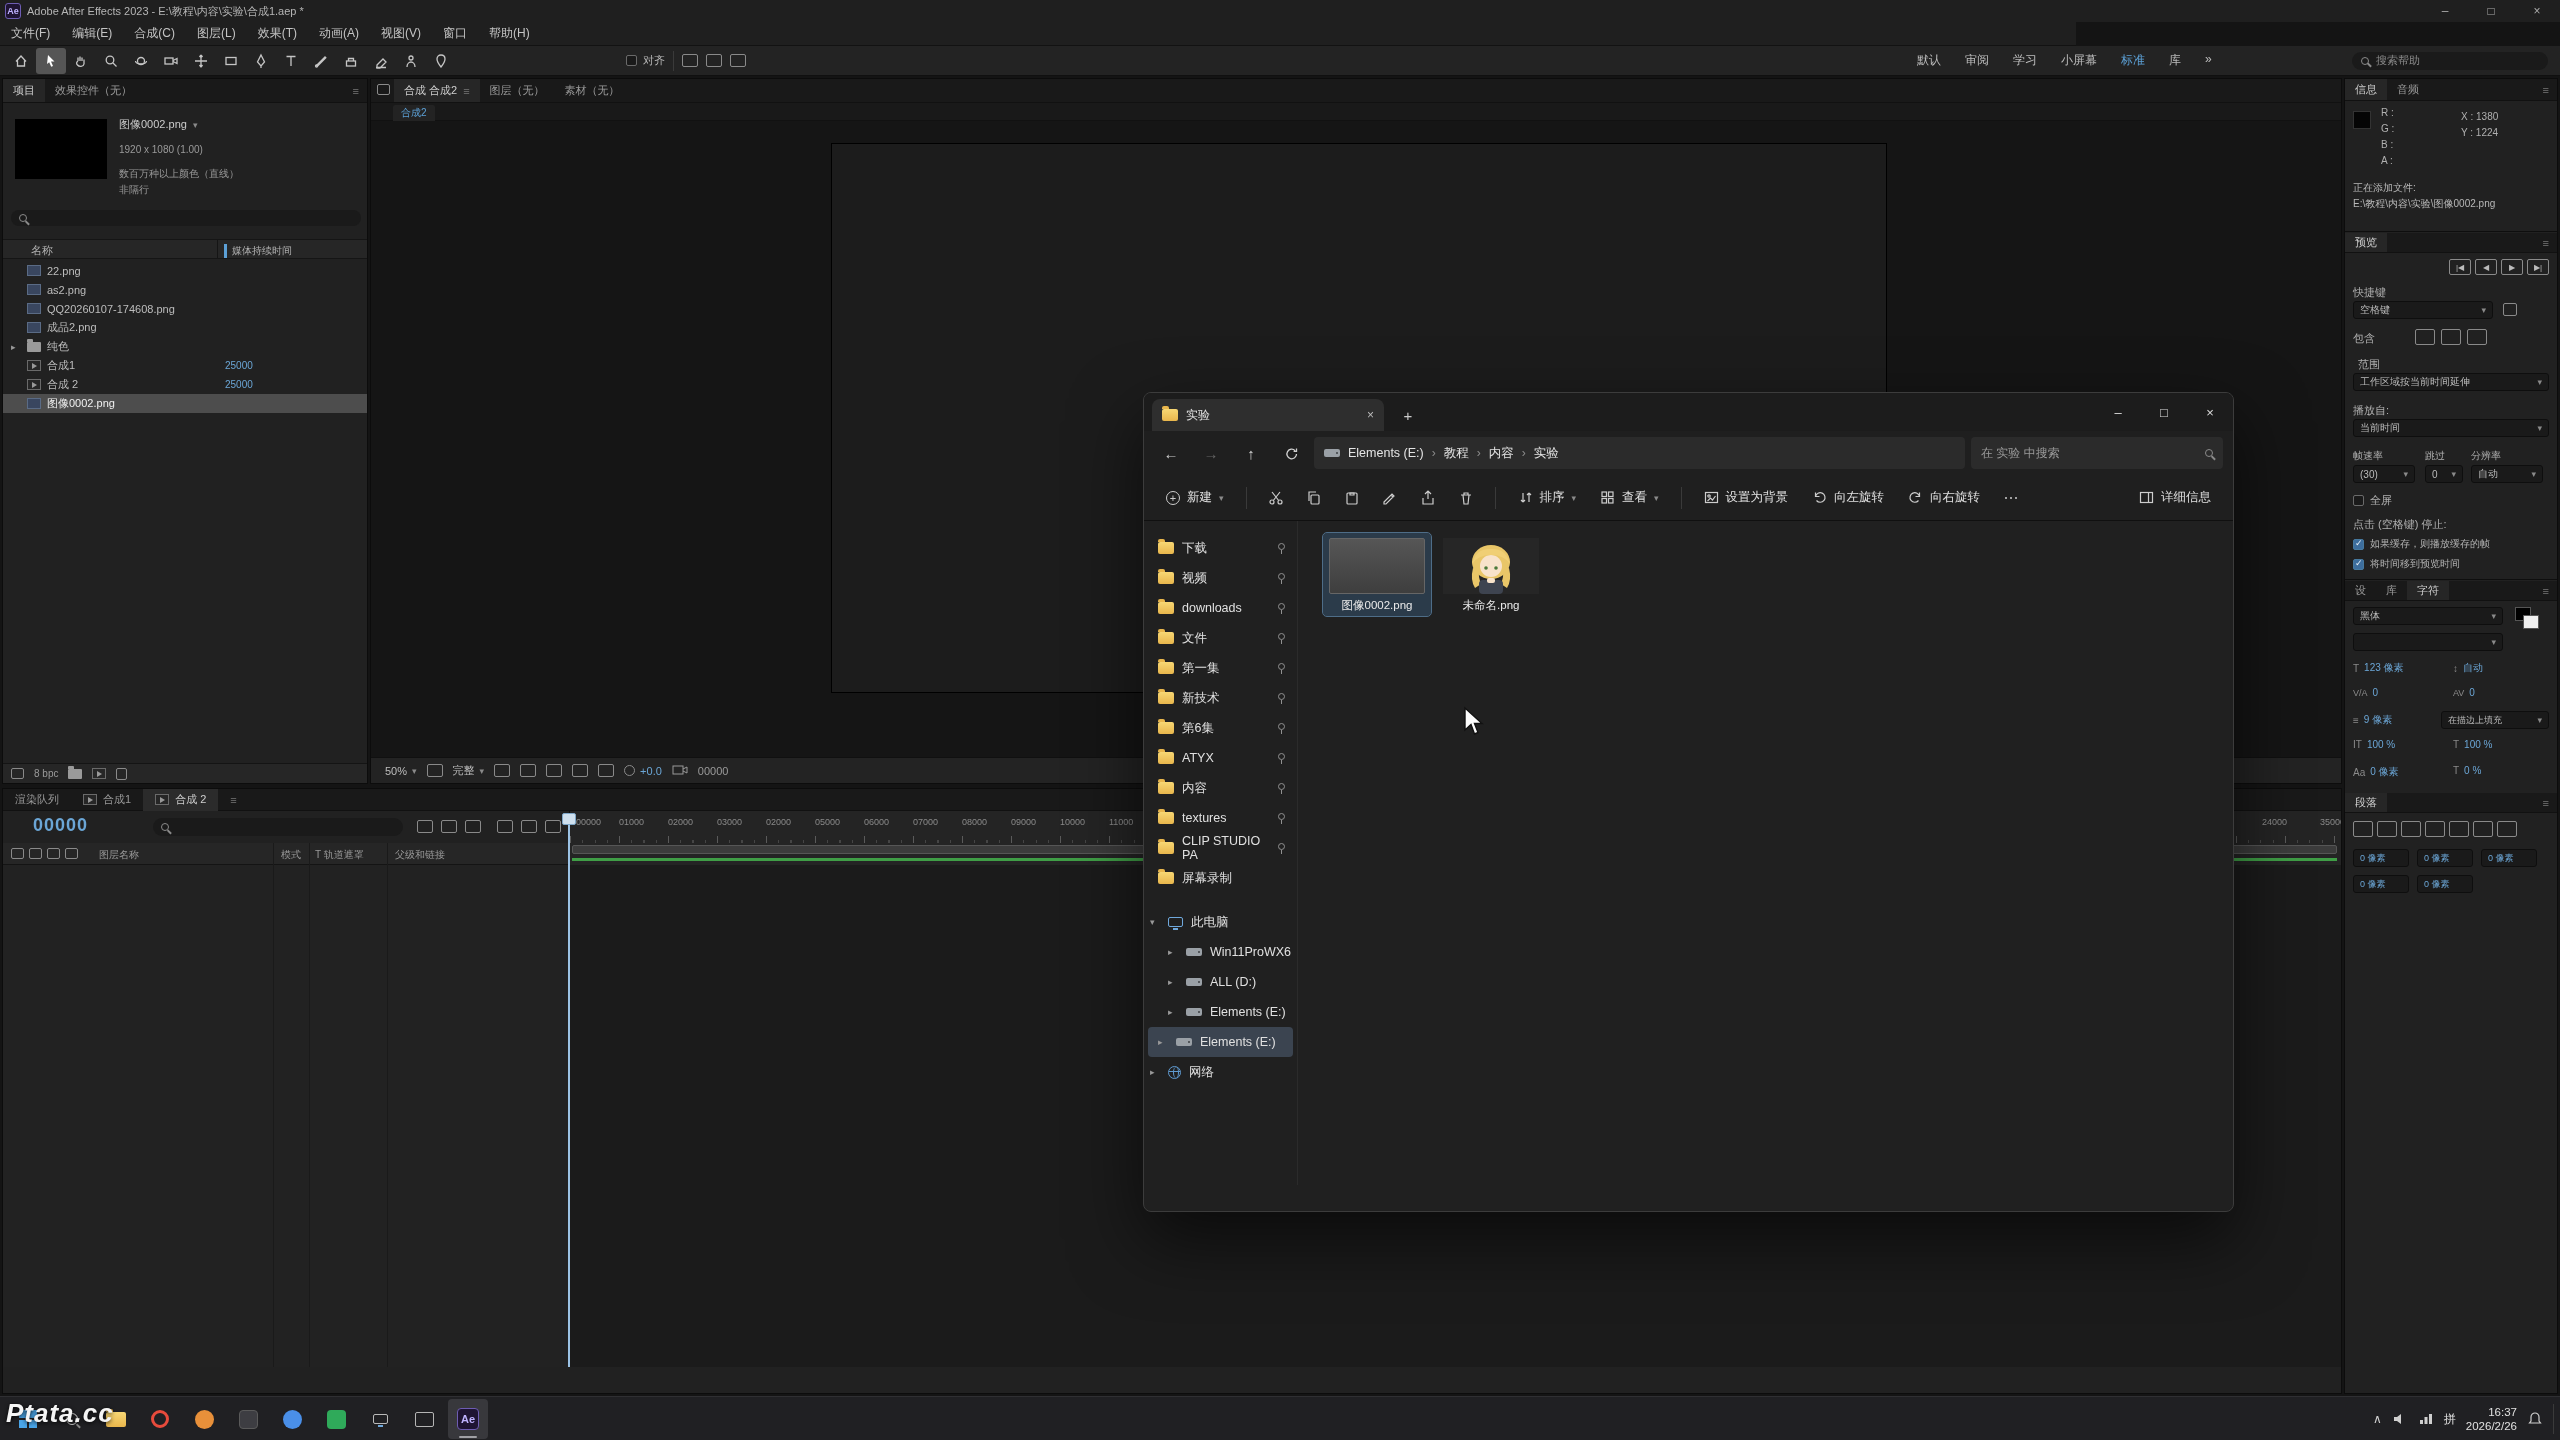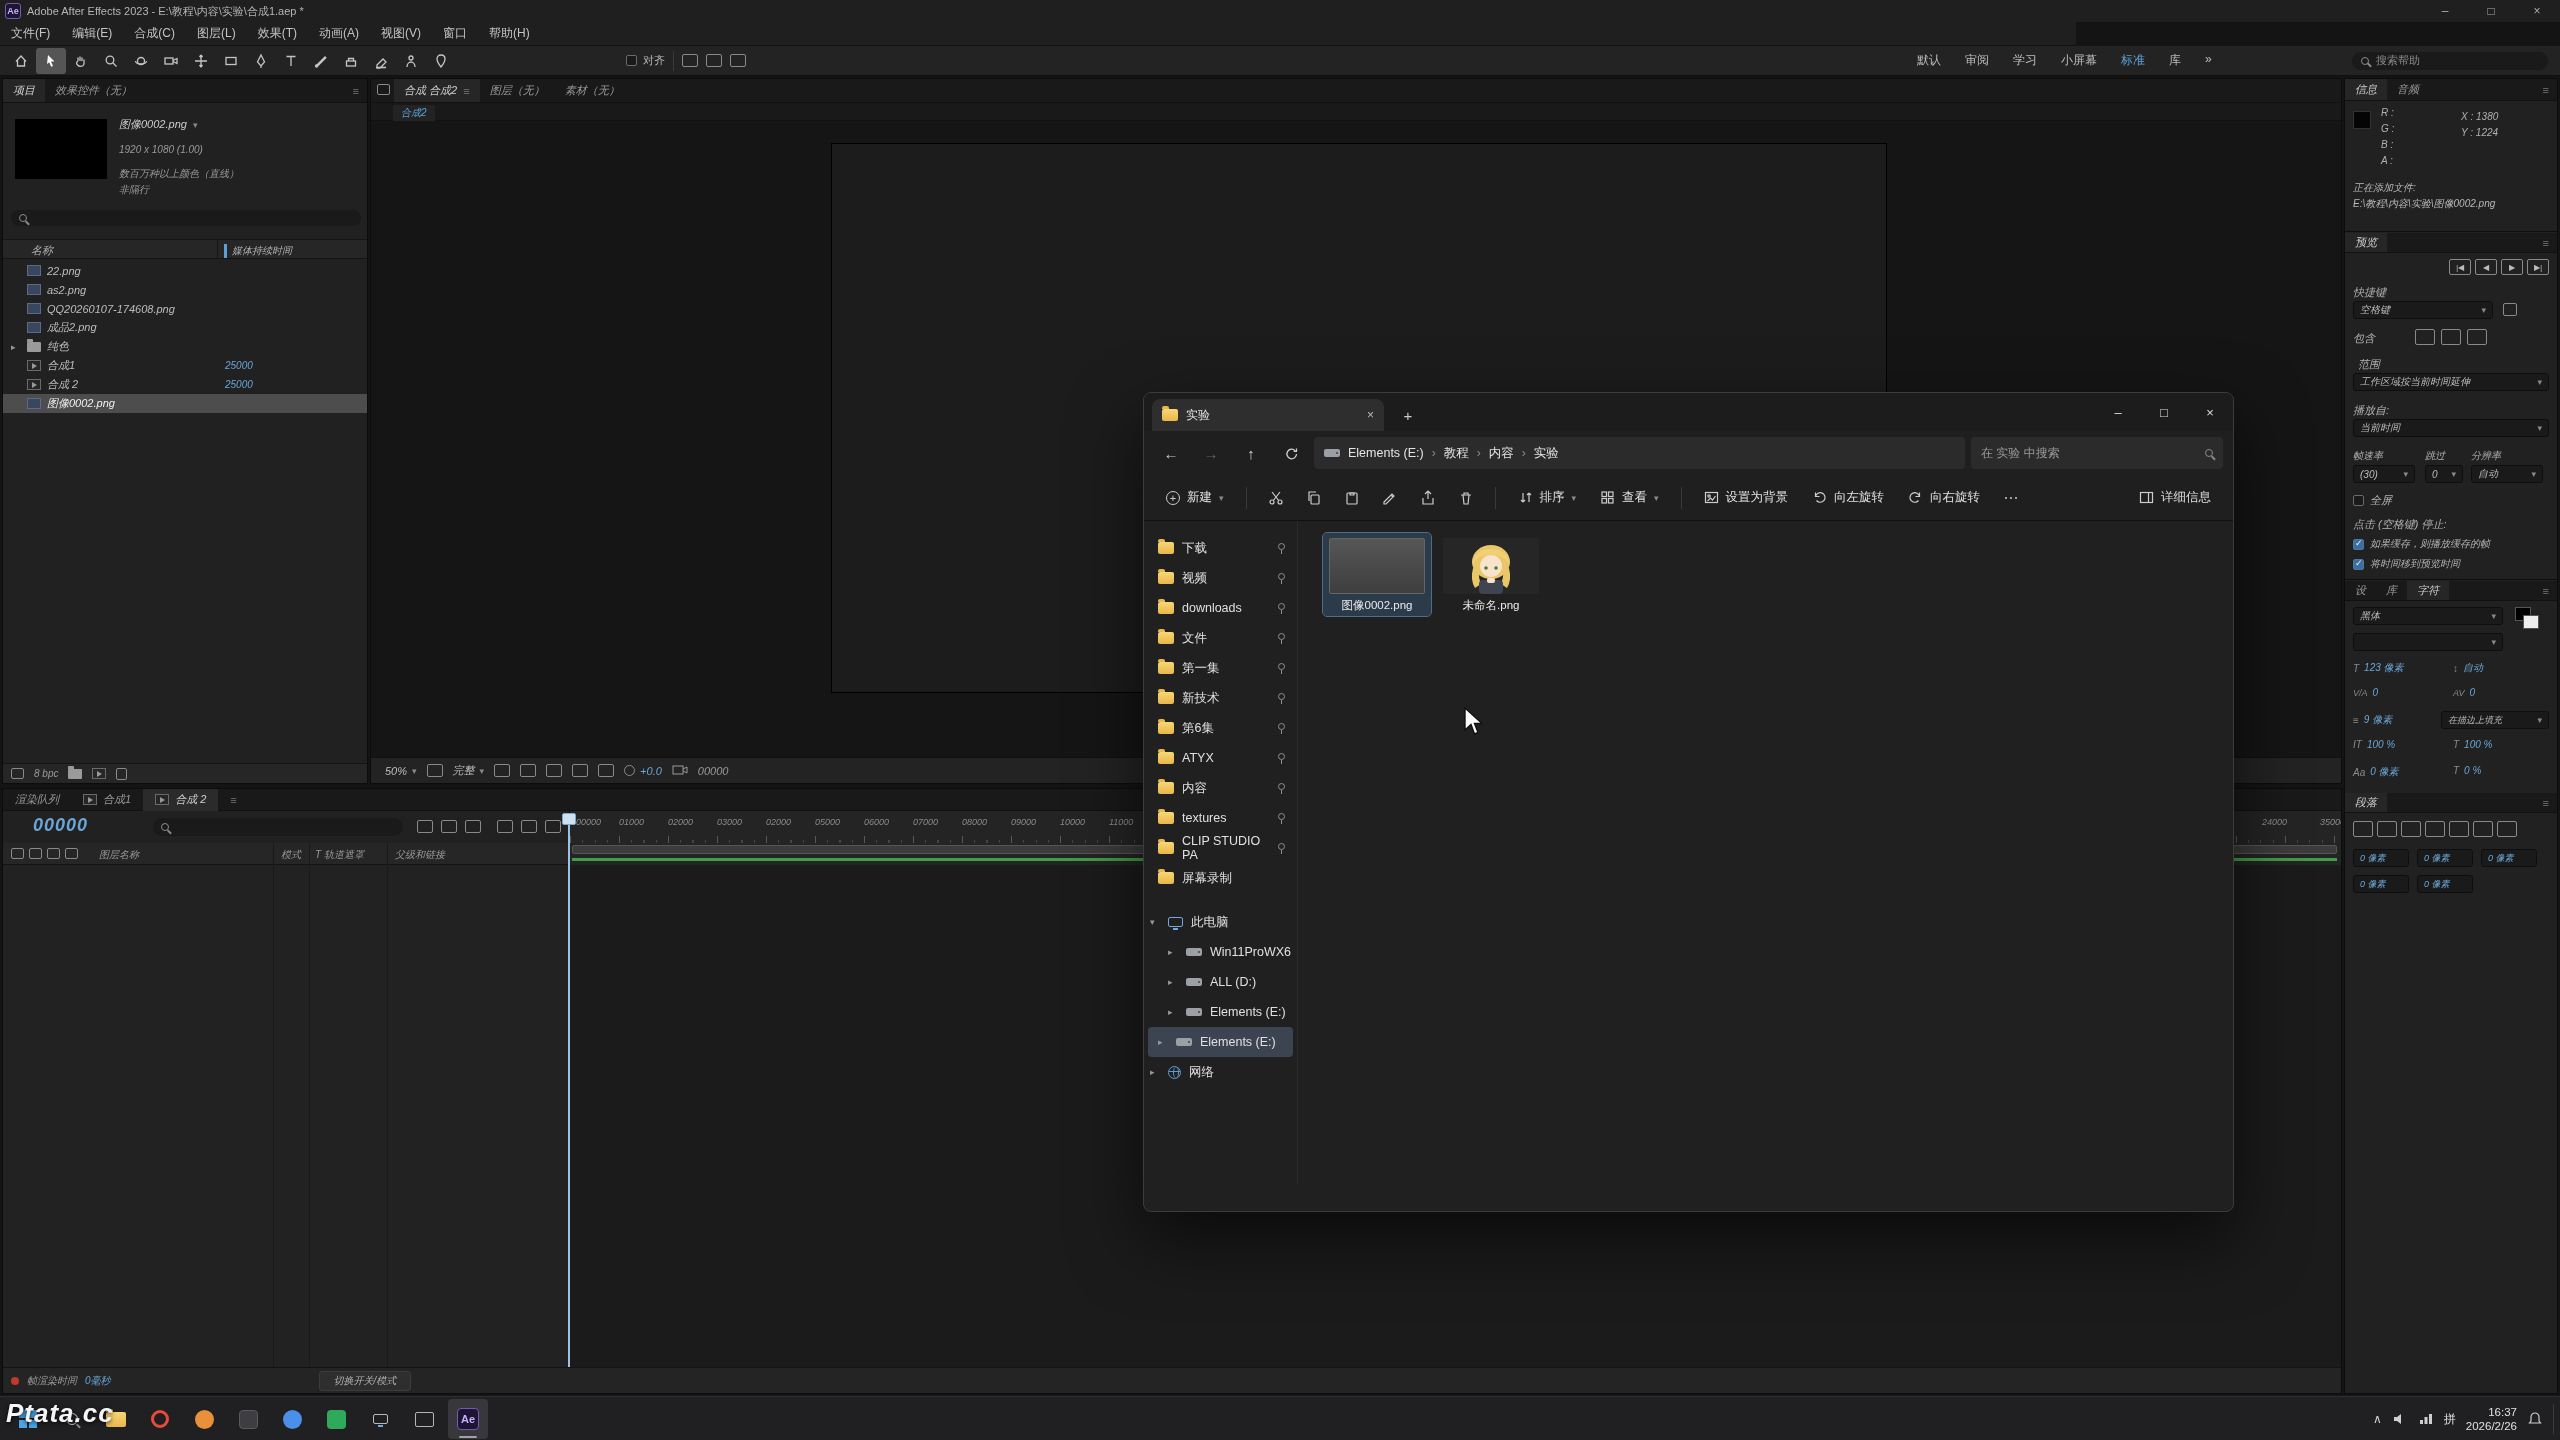--- a/index.html
+++ b/index.html
@@ -26,21 +26,21 @@
   .snap { display:flex; align-items:center; gap:6px; font-size:11px; color:#b8b8b8; margin-left:170px; }
   .mi { width:16px; height:13px; border:1px solid #8a8a8a; border-radius:2px; display:inline-block; }
   .workspaces { position:absolute; left:1905px; display:flex; gap:0; }
   .workspaces span { padding:0 12px; font-size:12px; color:#bdbdbd; }
   .workspaces span.active { color:#5ca0d6; }
   .helpsearch { position:absolute; left:2352px; width:196px; height:18px; background:#1a1a1a; border-radius:9px; display:flex; align-items:center; gap:7px; padding:0 9px; color:#8a8a8a; font-size:11px; }
   .mag { width:8px; height:8px; border:1.5px solid #8a8a8a; border-radius:50%; position:relative; display:inline-block; flex:none; }
   .mag::after { content:""; position:absolute; width:5px; height:1.5px; background:#8a8a8a; transform:rotate(45deg); right:-4px; bottom:-2px; }
 
   
-  .panel { position:absolute; background:#212121; border:1px solid #0c0c0c;font-style:italic; }
+  .panel { position:absolute; background:#212121; border:1px solid #0c0c0c; }
   .ptabs { display:flex; align-items:stretch; height:24px; background:#191919; border-bottom:1px solid #111; }
   .ptab { display:flex; align-items:center; padding:0 10px; font-size:11px; color:#9a9a9a; gap:6px; }
   .ptab.active { background:#262626; color:#cfcfcf; }
   .pmenu { margin-left:auto; color:#777; padding:0 8px; display:flex; align-items:center; font-size:11px; }
   .caret { color:#8a8a8a; font-size:9px; }
   .lbl { font-size:11px; color:#b0b0b0; }
   .dd { display:flex; align-items:center; gap:5px; background:#1a1a1a; border:1px solid #0e0e0e; border-radius:3px; height:18px; padding:0 6px; color:#bbb; font-size:10px; }
   .dd .caret { margin-left:auto; }
   .blue { color:#6ba6d6; }
   .searchpill { background:#1a1a1a; border-radius:9px; display:flex; align-items:center; padding:0 8px; color:#888; font-size:10px; gap:6px; }
@@ -625,26 +625,20 @@
   <div class="abs" style="left:0;top:76px;width:566px;height:502px;background:#222">
     <span class="vline" style="left:270px;top:0;height:502px"></span>
     <span class="vline" style="left:306px;top:0;height:502px"></span>
     <span class="vline" style="left:384px;top:0;height:502px"></span>
   </div>
   <div class="abs" style="left:566px;top:76px;right:0;height:502px;background:#1b1b1b;border-left:1px solid #0f0f0f"></div>
 
   <div class="abs" style="left:559px;top:24px;width:14px;height:12px;background:#cfe0ee;border:1px solid #7da6c8;border-radius:2px;z-index:5"></div>
   <div class="abs" style="left:565px;top:36px;width:2px;height:542px;background:#9cc3e5;z-index:5"></div>
 
-  <div class="abs row" style="left:0;top:578px;width:2338px;height:26px;background:#242424;border-top:1px solid #141414;gap:8px;padding:0 8px">
-    <span style="width:8px;height:8px;border-radius:50%;background:#c0392b;flex:none"></span>
-    <span style="font-size:10px;color:#9a9a9a">帧渲染时间</span>
-    <span style="font-size:10px;color:#6ba6d6">0毫秒</span>
-    <span style="margin-left:200px;font-size:10px;color:#b0b0b0;background:#2e2e2e;border:1px solid #3c3c3c;border-radius:3px;padding:2px 14px">切换开关/模式</span>
-  </div>
 </div>
 
 <div class="taskbar">
   <div class="tbi" style="left:8px">
       <span class="winlogo">
         <i></i>
         <i></i>
         <i></i>
         <i></i>
       </span>

